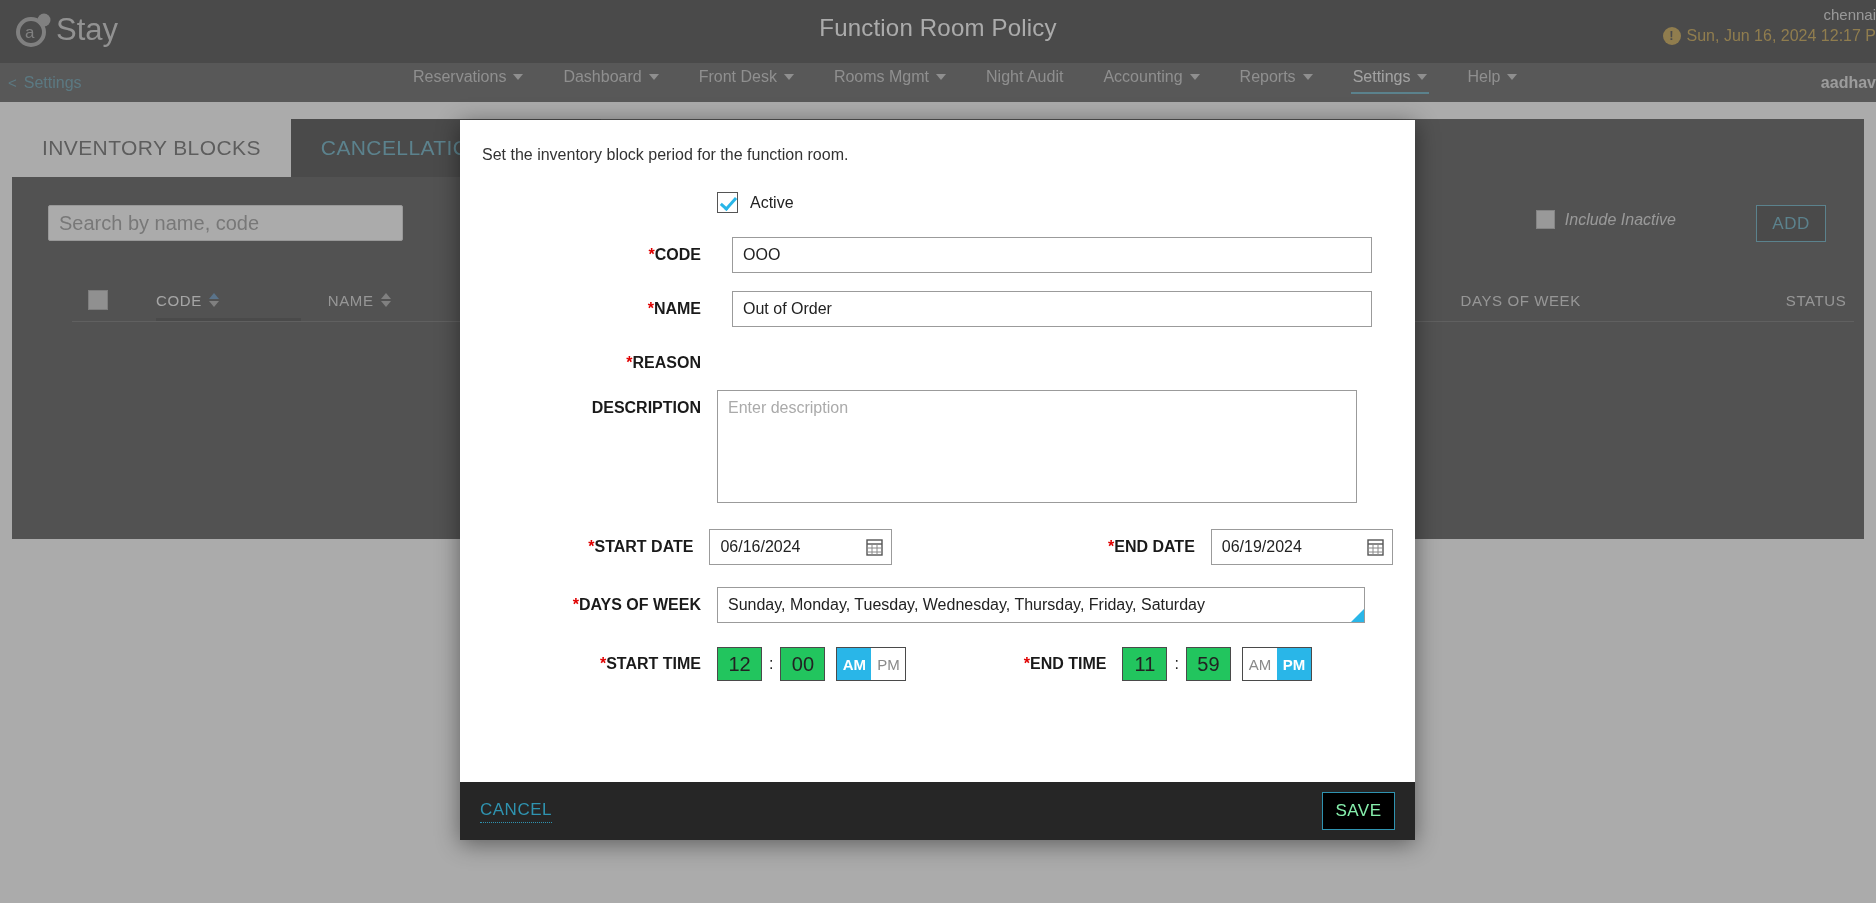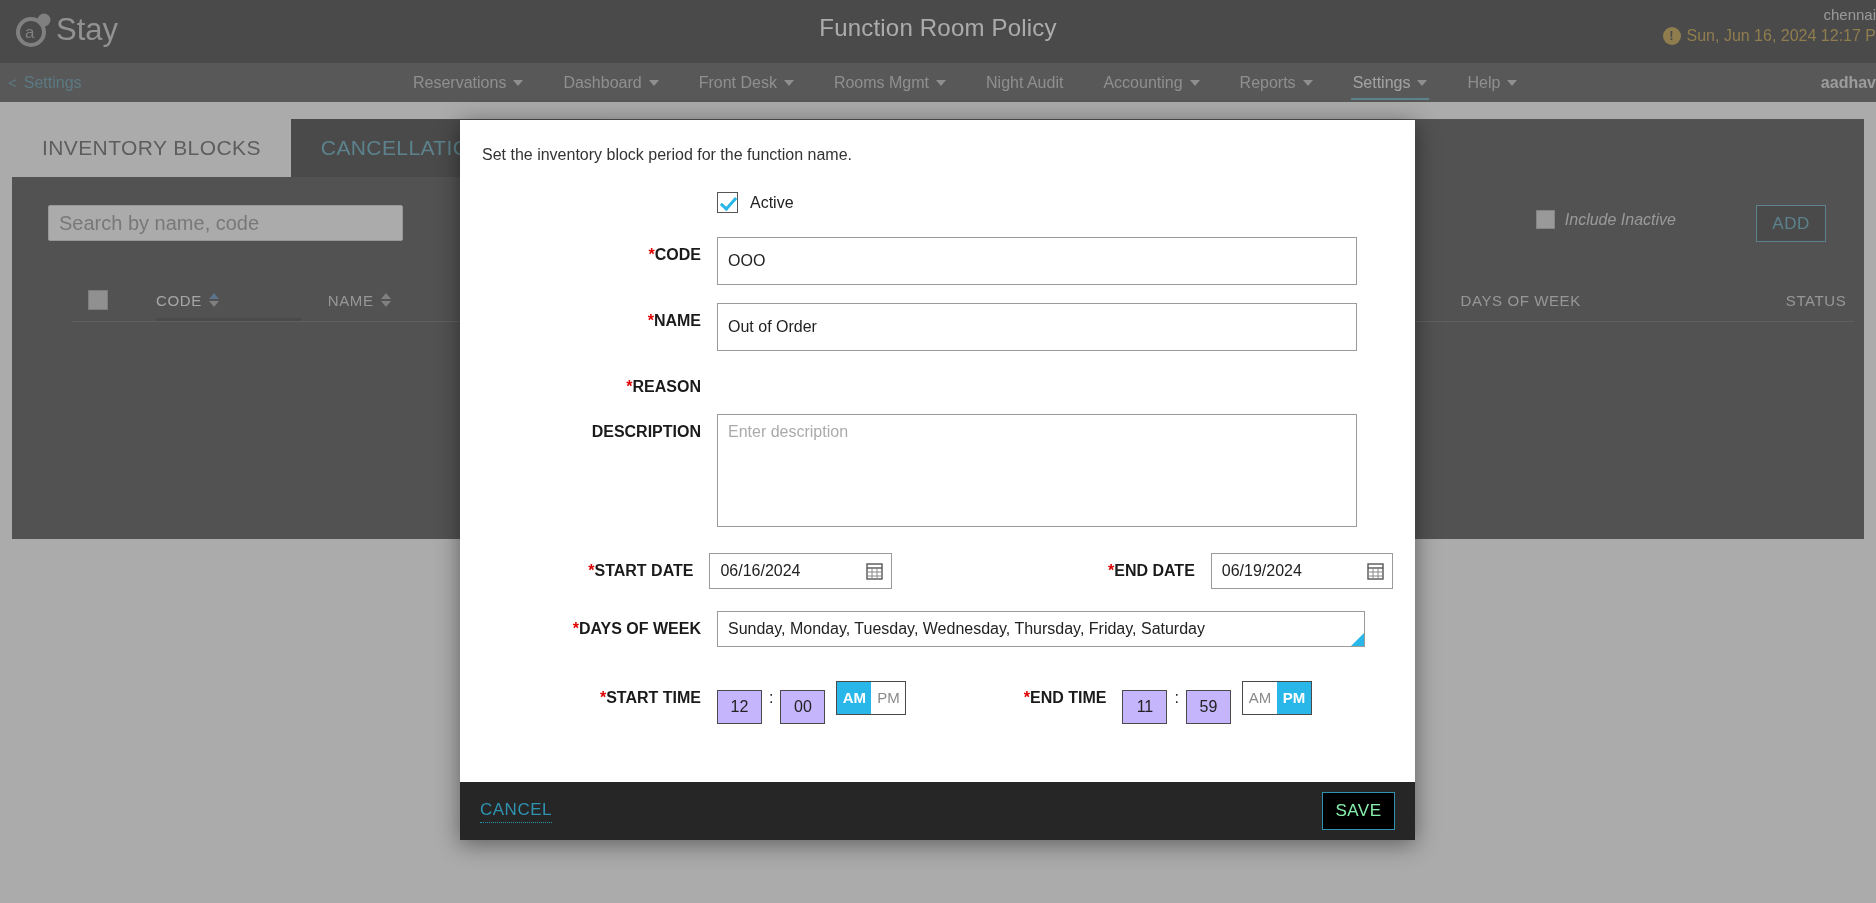--- a/index.html
+++ b/index.html
@@ -99,21 +99,21 @@
     left: 8px; top: 0; height: 39px;
     display: flex; align-items: center; gap: 7px;
     color: #2f7c94;
     font-size: 16px;
   }
   #breadcrumb .chev { color: #2f7c94; font-size: 15px; }
   #nav-items {
     position: absolute;
     left: 393px; top: 0;
     height: 27px;
-    display: flex; align-items: flex-start;
+    display: flex; align-items: center;
     gap: 0px;
   }
   .nav-item {
     display: flex; align-items: center;
     gap: 7px;
     padding: 0 20px;
     height: 39px;
     color: #b5b5b5;
     font-size: 16px;
     cursor: default;
@@ -334,28 +334,29 @@
     padding-right: 16px;
     font-size: 16px;
     font-weight: bold;
     color: #1a1a1a;
     box-sizing: border-box;
     padding-top: 9px;
     white-space: nowrap;
   }
   .req { color: #e00000; font-weight: bold; }
   .text-input {
-    width: 640px; height: 48px;
+    width: 640px; height: 36px;
     border: 1px solid #9b9b9b;
     font-family: "Liberation Sans", sans-serif;
     font-size: 16px;
     color: #222;
     padding: 0 10px;
     box-sizing: border-box;
     background: #ffffff;
+    margin-left: 15px;
   }
   .text-area {
     width: 640px; height: 113px;
     border: 1px solid #9b9b9b;
     font-family: "Liberation Sans", sans-serif;
     font-size: 16px;
     color: #222;
     padding: 8px 10px;
     box-sizing: border-box;
     resize: none;
@@ -446,23 +447,22 @@
   .time-label {
     text-align: right; padding-right: 16px;
     font-size: 16px; font-weight: bold; color: #1a1a1a;
     white-space: nowrap; box-sizing: border-box;
   }
   .time-group { display: flex; align-items: center; gap: 7px; }
   .time-box {
     width: 45px; height: 34px;
     border: 1px solid #4a4a4a;
     display: flex; align-items: center; justify-content: center;
-    font-size: 16px; color: #222; background: #c4b5fd;
-    box-sizing: border-box;
-    margin-top: 19px;
+    font-size: 20px; color: #222; background: #22c55e;
+    box-sizing: border-box;
   }
   .colon { font-size: 16px; color: #222; }
   .ampm {
     display: flex;
     border: 1px solid #4a4a4a;
     height: 34px;
     box-sizing: border-box;
     margin-left: 4px;
   }
   .ampm span {
@@ -649,21 +649,21 @@
     </div>
   </div>
 
   <div id="overlay"></div>
 
   <div id="modal">
 
 
     <div id="modal-body">
 
-      <p id="modal-subtitle">Set the inventory block period for the function name.</p>
+      <p id="modal-subtitle">Set the inventory block period for the function room.</p>
 
       <div id="active-row">
         <span id="active-checkbox"></span>
         <span id="active-label">Active</span>
       </div>
 
       <div class="field-row">
         <div class="field-label">
           <span class="req">*</span><span>CODE</span>
         </div>

